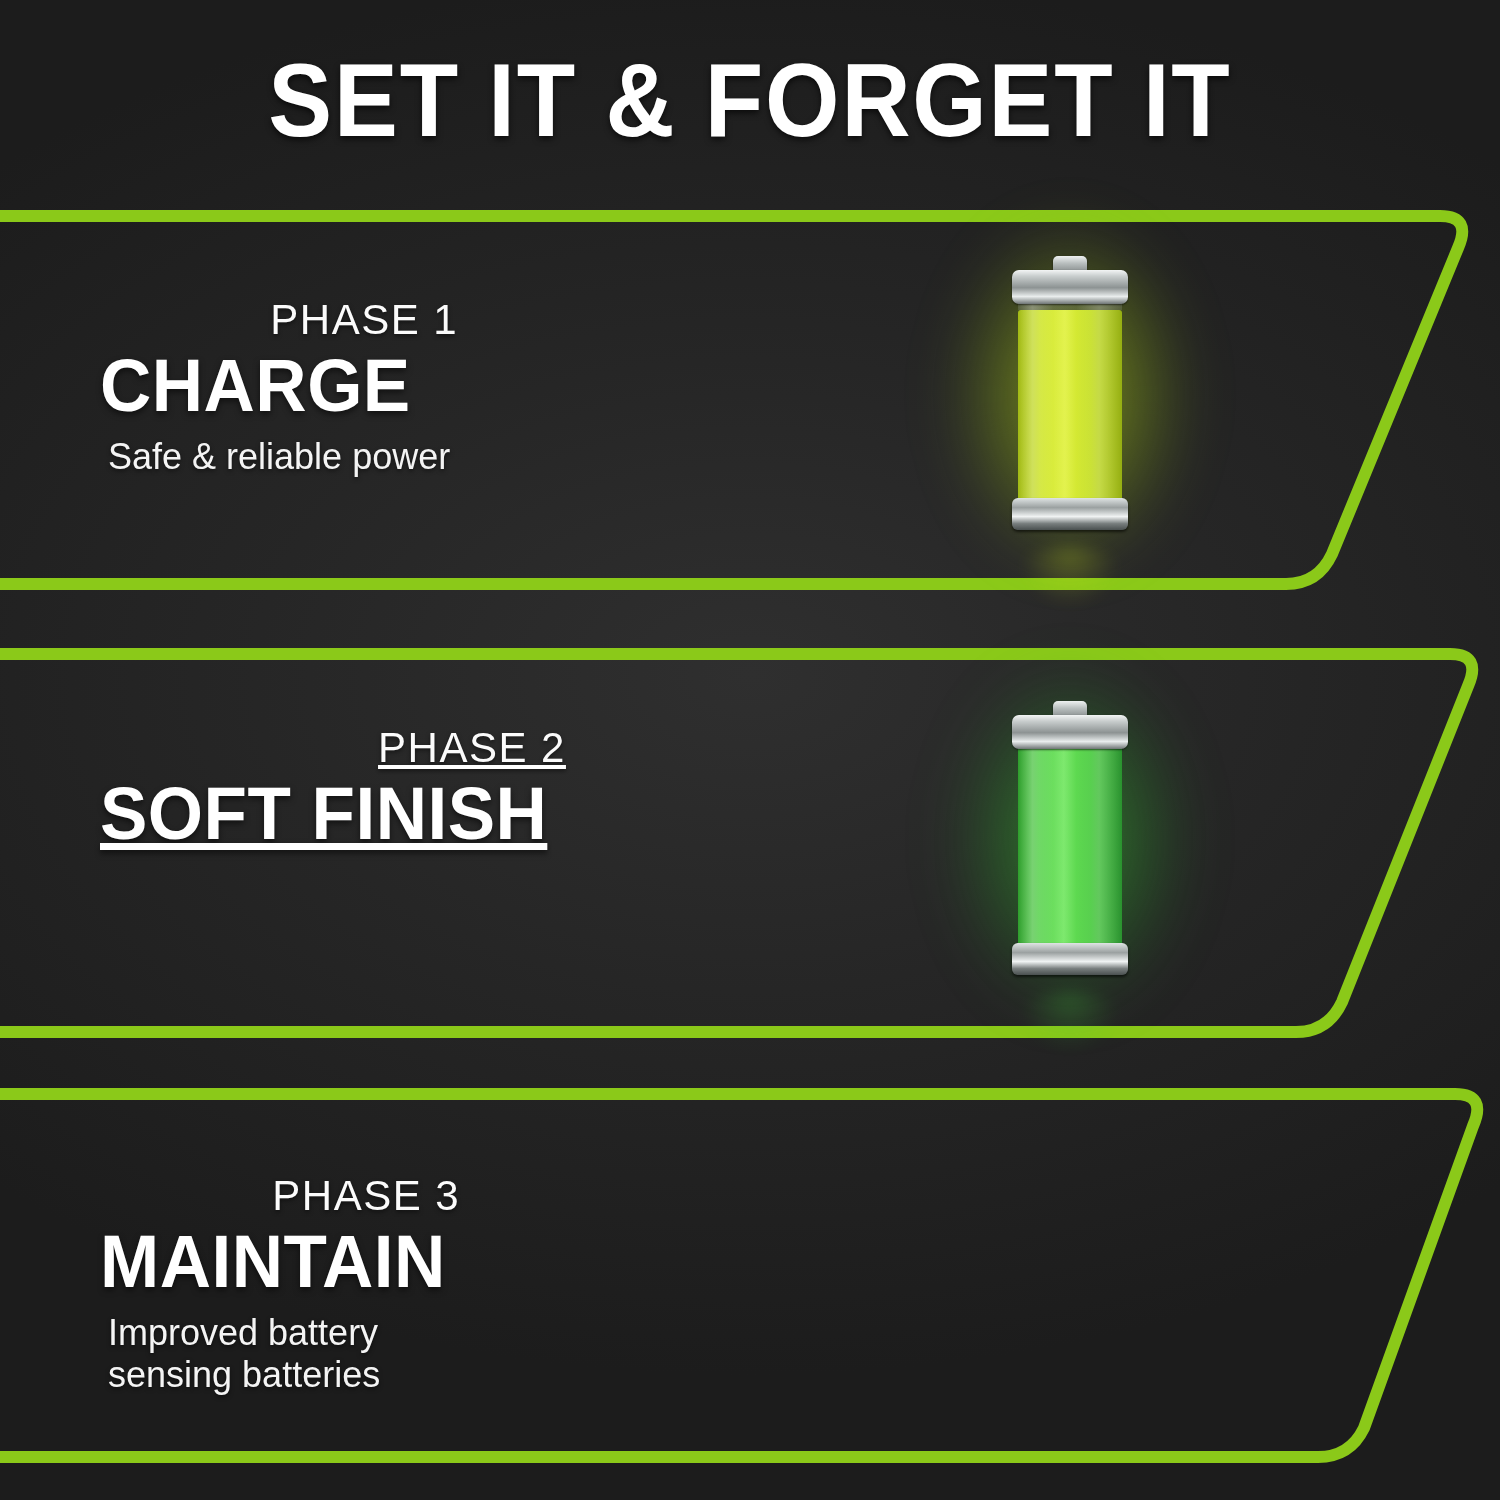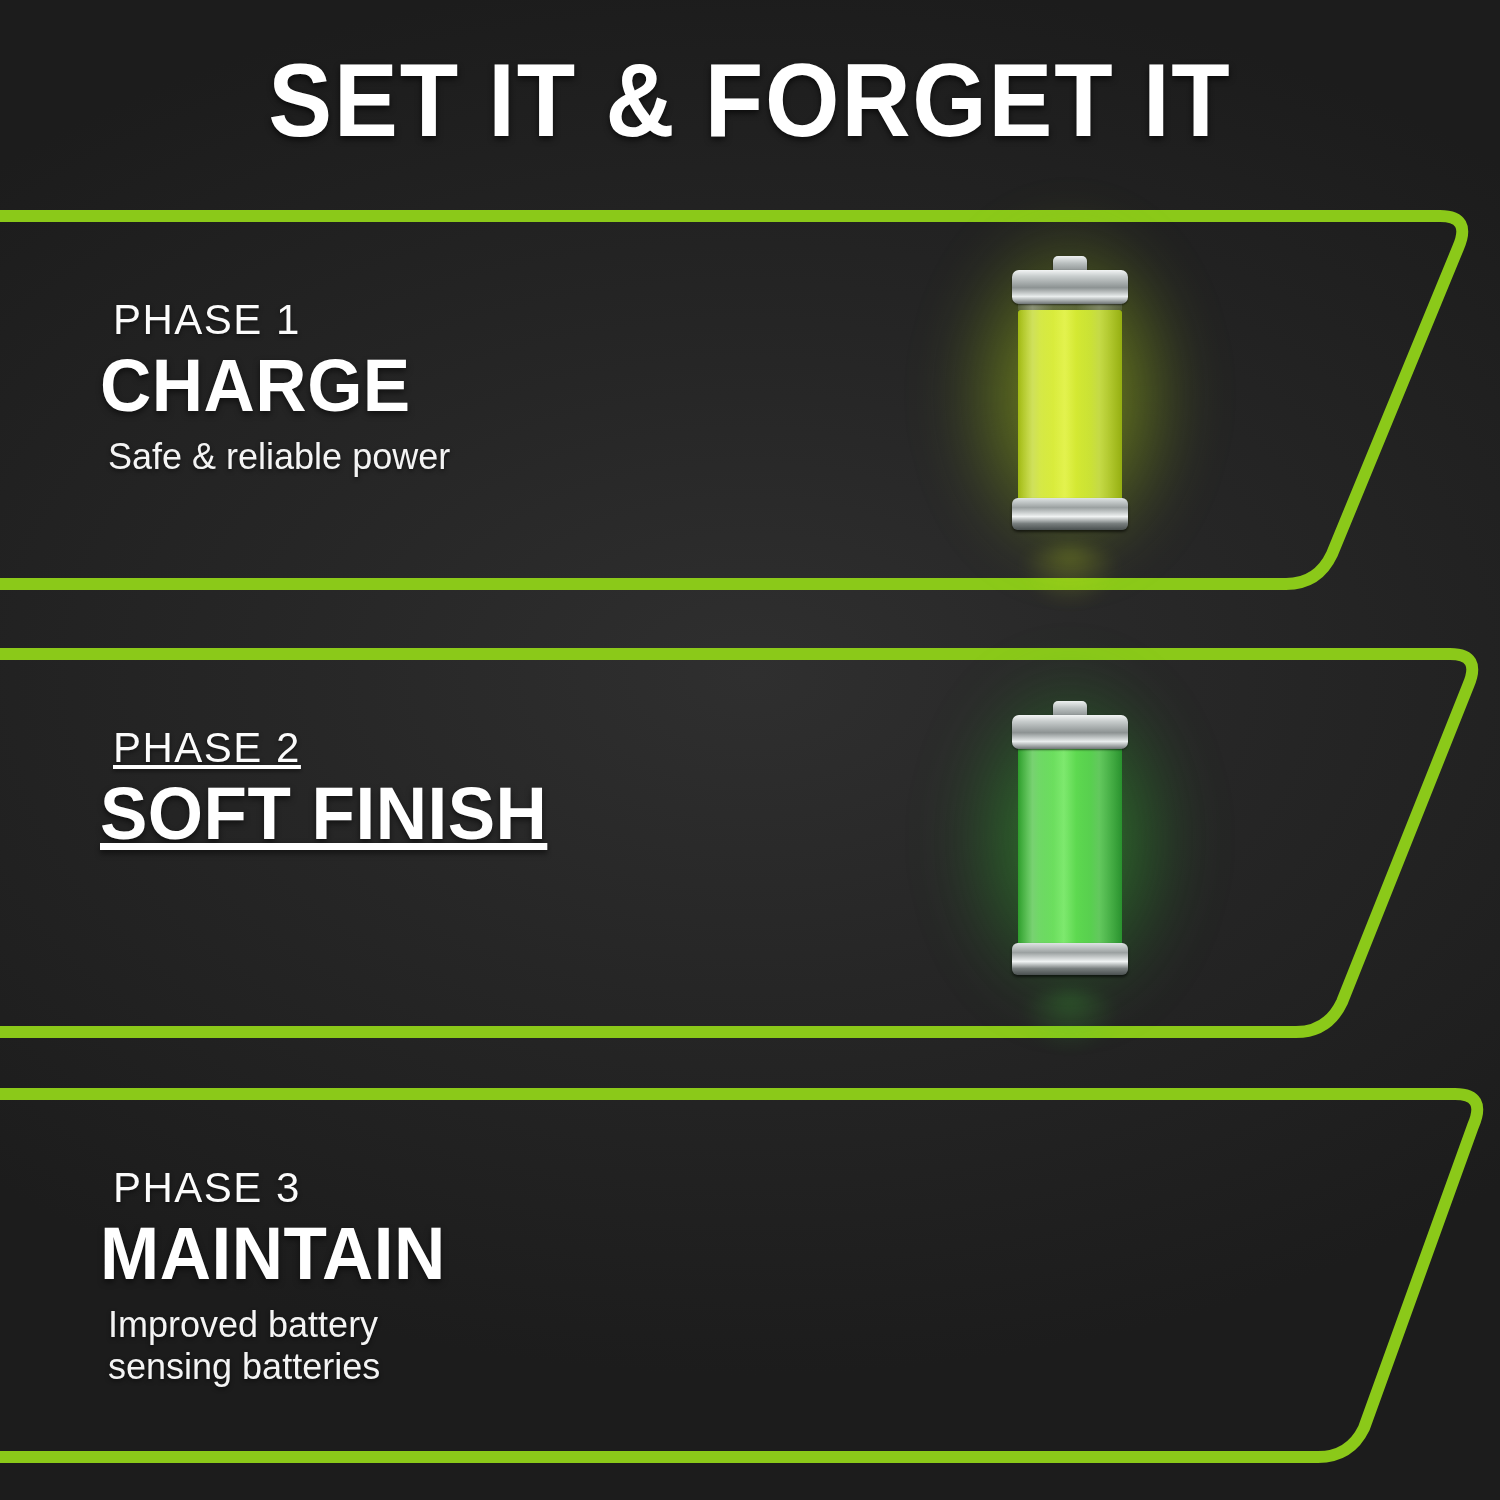--- a/index.html
+++ b/index.html
@@ -56,30 +56,31 @@
   }
 
   
   .txt{
     position:absolute;
     left:140px;
     color:#ffffff;
   }
   #card1 .txt{top:88px;}
   #card2 .txt{top:78px;text-decoration:underline;}
-  #card3 .txt{top:78px;}
+  #card3 .txt{top:86px;}
 
   .phase-label{
     font-size:42px;
     font-weight:normal;
     letter-spacing:1.5px;
     color:#fbfbfb;
-    margin:0 0 6px 13px;
+    margin:0 0 6px 0;
     line-height:1.05;
     text-shadow:0 2px 4px rgba(0,0,0,.5);
+    text-align:right;
   }
   .phase-title{
     font-size:74px;
     font-weight:bold;
     letter-spacing:0.5px;
     line-height:1.02;
     margin:0 0 12px 0;
     transform:scaleX(0.96);
     transform-origin:left center;
     color:#ffffff;

